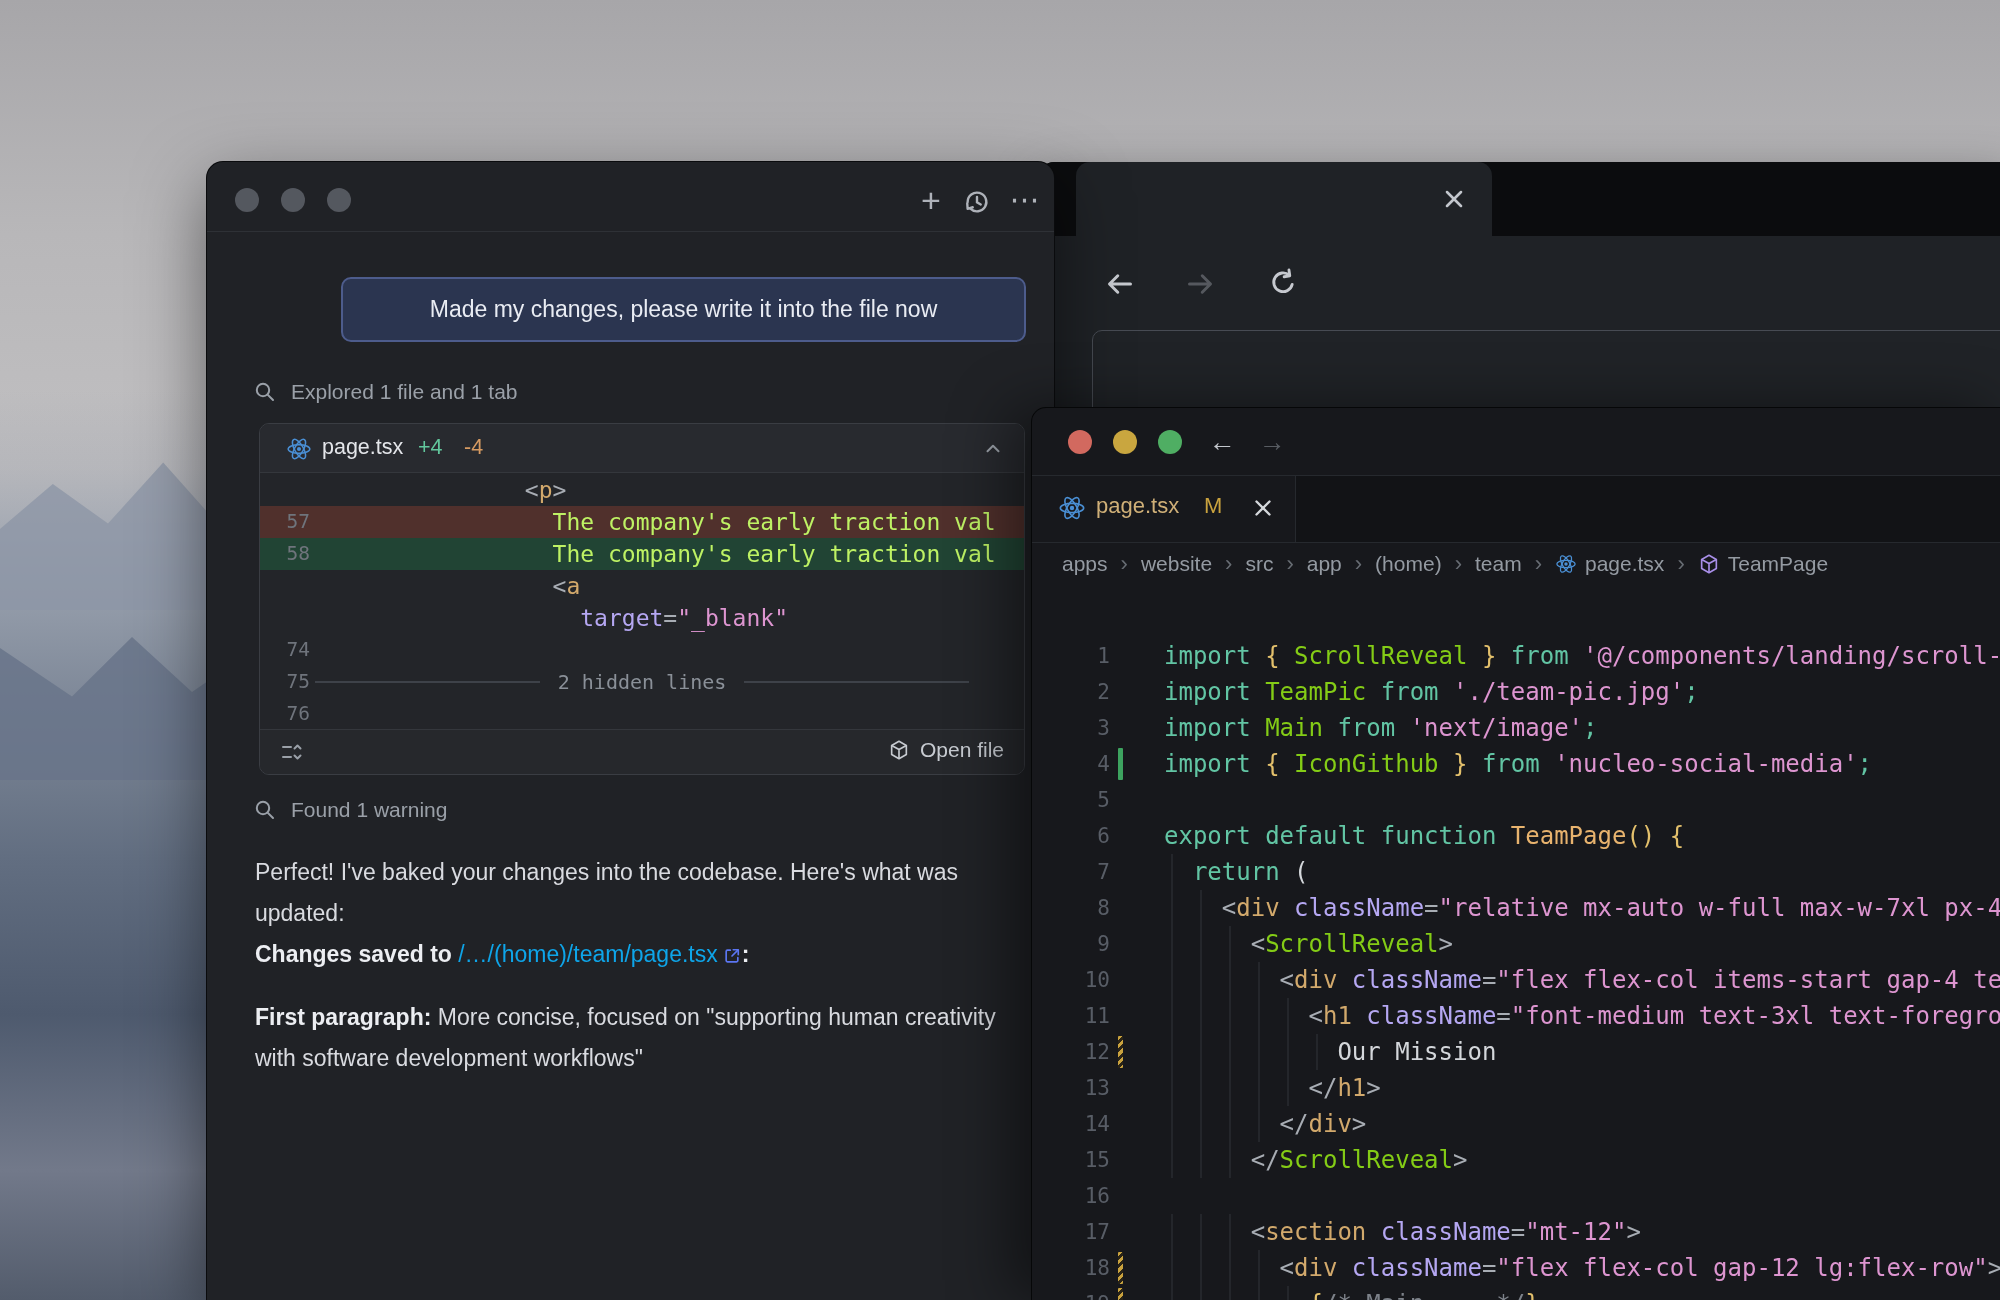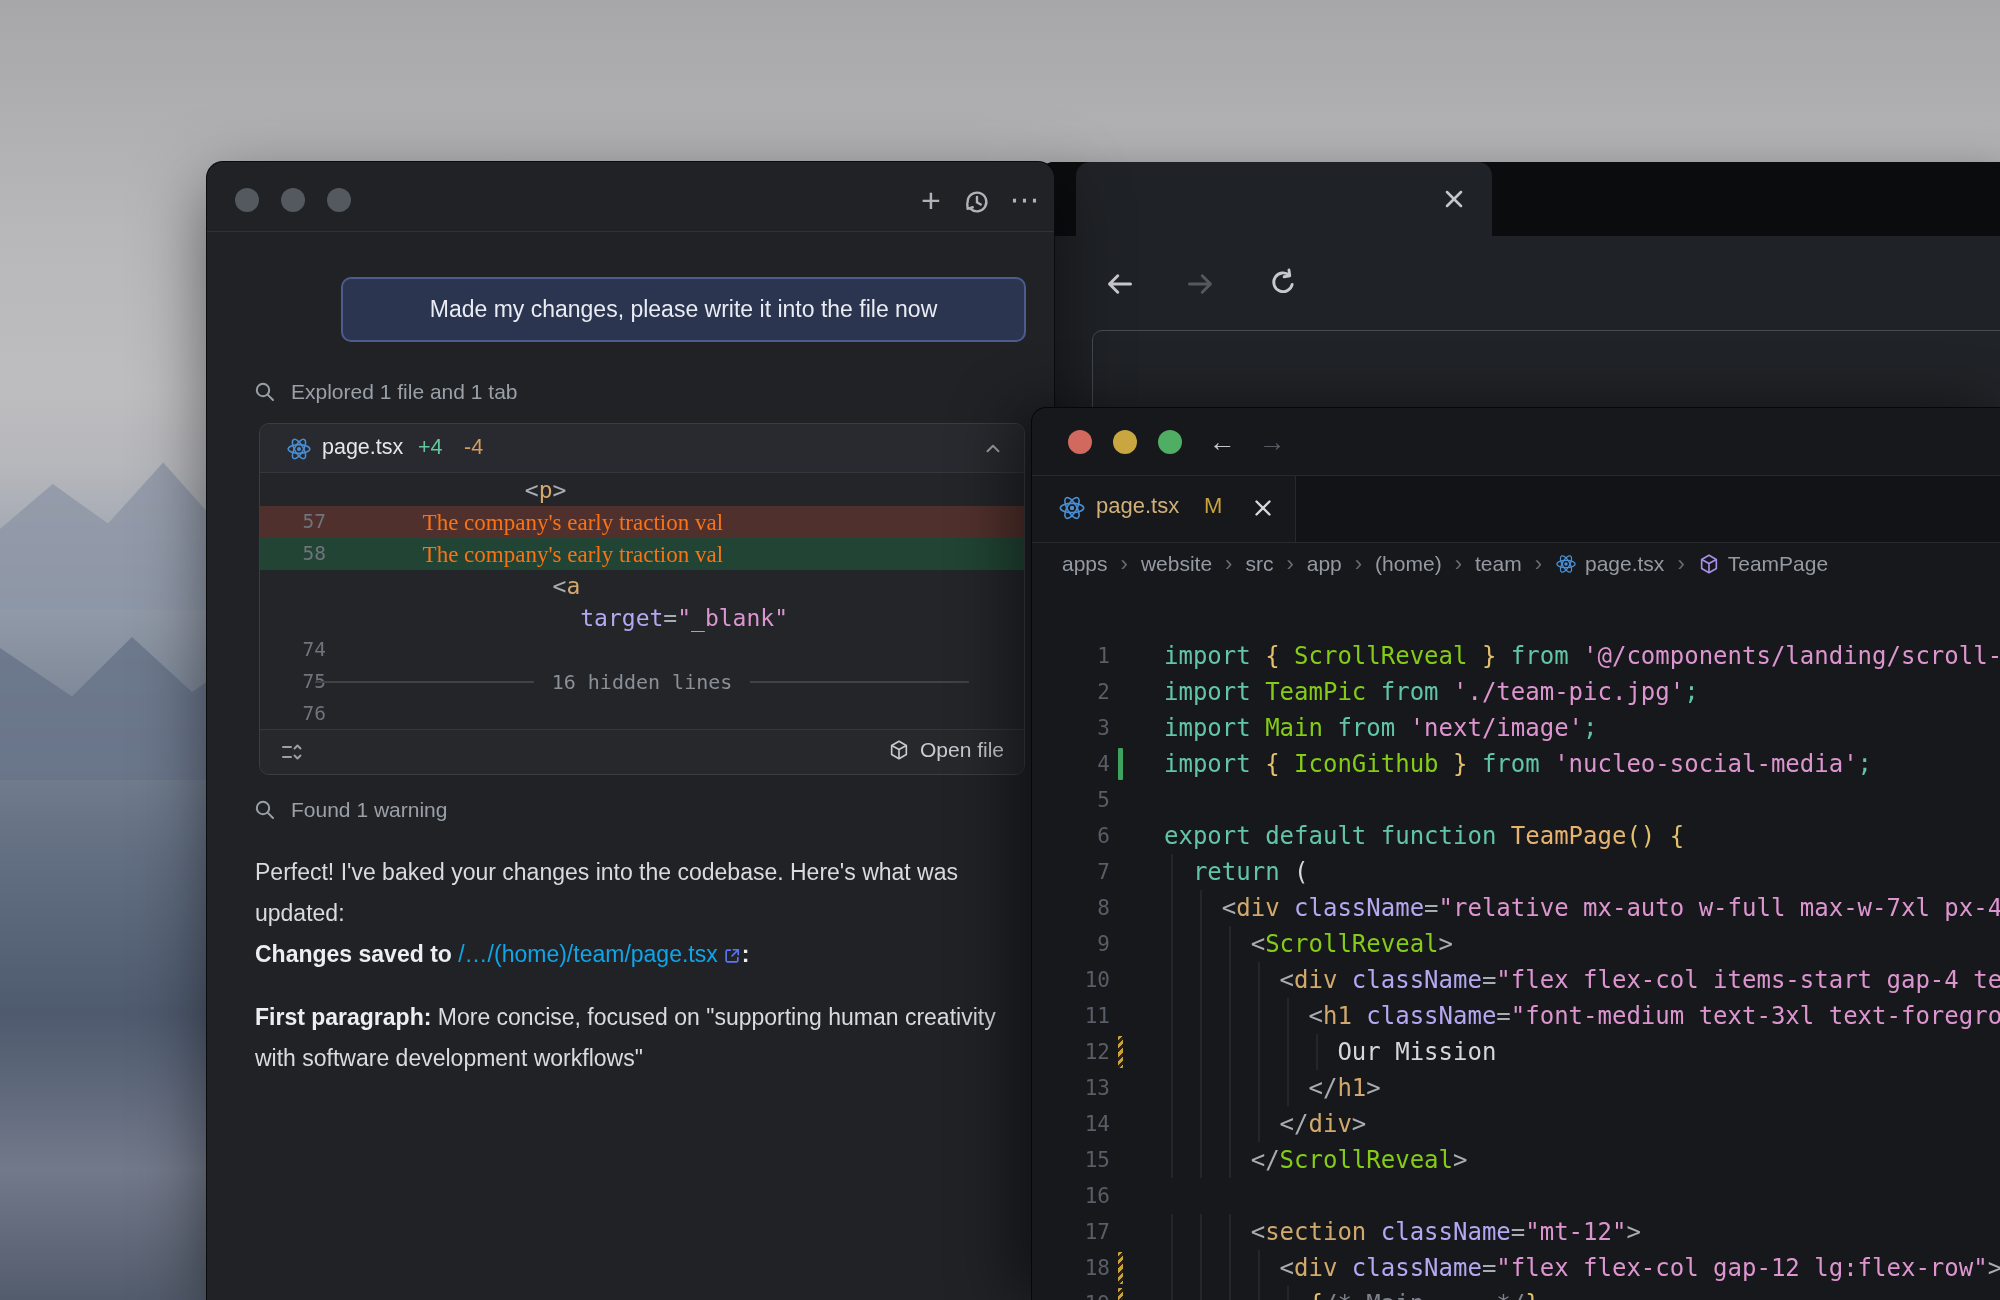--- a/index.html
+++ b/index.html
@@ -43,21 +43,21 @@
 
   
   #diffcard{position:absolute;left:52px;top:261px;width:764px;height:350px;background:#232529;border:1px solid #3a3d43;border-radius:10px;overflow:hidden;}
   .cardhead{position:absolute;left:0;top:0;right:0;height:48px;background:#282a2f;border-bottom:1px solid #34373c;}
   .cardhead .fname{position:absolute;left:62px;top:11px;font-size:21.5px;color:#e4e6ea;}
   .cardhead .plus4{position:absolute;left:158px;top:11px;font-size:21.5px;color:#62c79c;}
   .cardhead .minus4{position:absolute;left:204px;top:11px;font-size:21.5px;color:#d69a62;}
   .cardhead .chev{position:absolute;right:20px;top:14px;color:#9ba1a9;}
   #diff-rows{position:absolute;left:0;top:50px;right:0;font-family:"DejaVu Sans Mono",monospace;font-size:23px;}
   .drow{position:relative;height:32px;line-height:32px;white-space:pre;}
-  .drow .ln{position:absolute;left:16px;top:0;width:50px;text-align:right;color:#6f747c;font-size:19.5px;}
+  .drow .ln{position:absolute;left:0;top:0;width:50px;text-align:right;color:#6f747c;font-size:19.5px;}
   .drow .dtext{position:absolute;left:71px;top:0;right:0;overflow:hidden;}
   .drow.del{background:#50302c;}
   .drow.add{background:#214434;}
   .hiddenrow{position:absolute;left:55px;right:55px;top:0;height:32px;display:flex;align-items:center;gap:18px;}
   .hiddenrow .rule{flex:1;height:2px;background:#3e4249;}
   .hiddenrow .hl{color:#8a9098;font-size:20px;font-family:"DejaVu Sans Mono",monospace;white-space:nowrap;}
   .cardfoot{position:absolute;left:0;bottom:0;right:0;height:44px;background:#26282c;border-top:1px solid #34373c;}
   .expand-ic{position:absolute;left:20px;top:10px;color:#9aa0a8;}
   .openfile{position:absolute;right:20px;top:8px;display:flex;align-items:center;gap:10px;color:#c7cbd1;font-size:21px;}
 
@@ -90,21 +90,21 @@
   .cline .marker{position:absolute;left:86px;top:2px;width:5px;height:32px;border-radius:1px;}
   .marker.added{background:#3da35f;}
   .marker.modified{background:repeating-linear-gradient(135deg,#c9a23e 0 3px,#2a2417 3px 6px);}
   .cline .ctext{position:absolute;left:132px;top:0;right:0;overflow:hidden;}
   .guide{position:absolute;top:0;bottom:0;width:2px;background:#24262b;}
 
   
   .tok-kw{color:#62c5a4;} .tok-id{color:#84cc16;} .tok-brace{color:#e3c06c;}
   .tok-str{color:#dd95d0;} .tok-tag{color:#d2a96c;} .tok-attr{color:#b5a7f2;}
   .tok-punc{color:#a8adb4;} .tok-fn{color:#e8b36e;} .tok-plain{color:#d4d7db;}
-  .tok-comment{color:#7d828a;} .tok-difftext{color:#f97316;font-family:Liberation Serif, serif;}
+  .tok-comment{color:#7d828a;} .tok-difftext{color:#bef264;}
   .reacticon{color:#4a8fd4;} .cubeicon{color:#a98fe8;}
 </style>
 </head>
 <body>
 
 <svg width="0" height="0" style="position:absolute">
   <defs>
     <symbol id="sym-magnifier" viewBox="0 0 24 24">
         <circle cx="10" cy="10" r="6.2" fill="none" stroke="currentColor" stroke-width="2"></circle>
         <line x1="14.6" y1="14.6" x2="20" y2="20" stroke="currentColor" stroke-width="2" stroke-linecap="round"></line>
@@ -215,21 +215,21 @@
               <use href="#sym-chevron-up"></use>
             </svg></span>
       </div>
       <div id="diff-rows">
           <div class="drow"><span class="ln"></span><span class="dtext"><span class="tok-punc">              &lt;</span><span class="tok-tag">p</span><span class="tok-punc">&gt;</span></span></div>
           <div class="drow del"><span class="ln">57</span><span class="dtext"><span class="tok-difftext">                The company's early traction val</span></span></div>
           <div class="drow add"><span class="ln">58</span><span class="dtext"><span class="tok-difftext">                The company's early traction val</span></span></div>
           <div class="drow"><span class="ln"></span><span class="dtext"><span class="tok-punc">                &lt;</span><span class="tok-tag">a</span></span></div>
           <div class="drow"><span class="ln"></span><span class="dtext"><span class="tok-attr">                  target</span><span class="tok-punc">=</span><span class="tok-str">"_blank"</span></span></div>
           <div class="drow"><span class="ln">74</span><span class="dtext"></span></div>
-          <div class="drow"><span class="ln">75</span><div class="hiddenrow"><div class="rule"></div><span class="hl">16 hidden lines</span><div class="rule"></div></div></div>
+          <div class="drow"><span class="ln">75</span><div class="hiddenrow"><div class="rule"></div><span class="hl">2 hidden lines</span><div class="rule"></div></div></div>
           <div class="drow"><span class="ln">76</span><span class="dtext"></span></div>
         </div>
       <div class="cardfoot">
         <span class="expand-ic"><svg class="ic" width="24" height="24">
               <use href="#sym-expand"></use>
             </svg></span>
         <span class="openfile">
           <svg class="ic" width="22" height="22">
               <use href="#sym-cube"></use>
             </svg>

